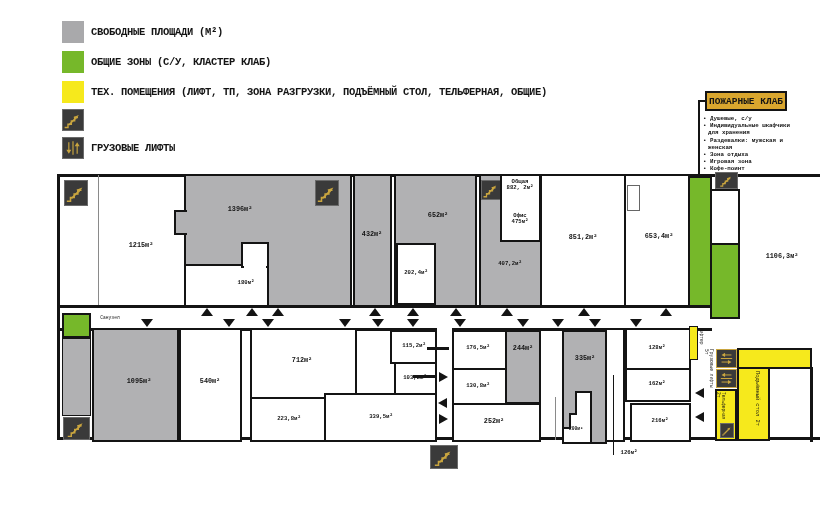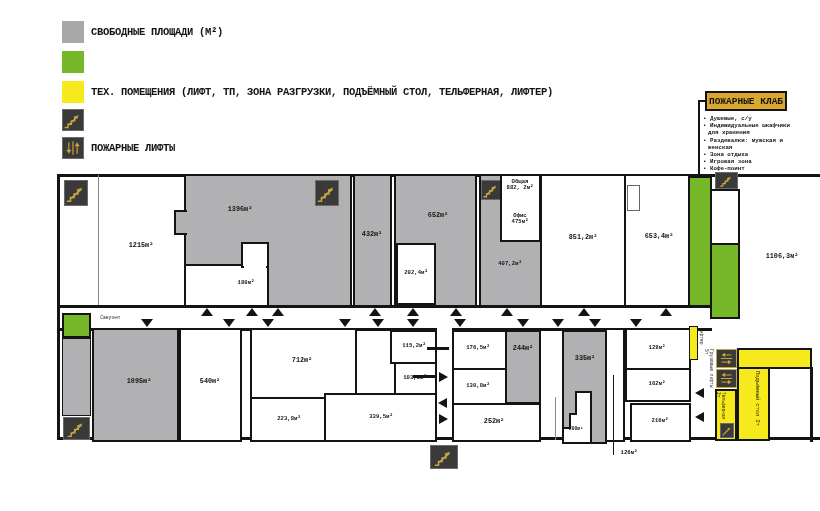--- a/index.html
+++ b/index.html
@@ -52,45 +52,46 @@
 
 <div class="canvas">
 
   <div>
     <div class="legend-row" style="left:40px;top:21px;">
       <div class="swatch" style="background:#a9a9ab;"></div>
       <div class="legend-label">СВОБОДНЫЕ ПЛОЩАДИ (М²)</div>
     </div>
     <div class="legend-row" style="left:40px;top:51px;">
       <div class="swatch" style="background:#76b82a;"></div>
+      <div class="legend-label">ОБЩИЕ ЗОНЫ (С/У, КЛАСТЕР КЛАБ)</div>
     </div>
     <div class="legend-row" style="left:40px;top:81px;">
       <div class="swatch" style="background:#f6e91c;"></div>
-      <div class="legend-label">ТЕХ. ПОМЕЩЕНИЯ (ЛИФТ, ТП, ЗОНА РАЗГРУЗКИ, ПОДЪЁМНЫЙ СТОЛ, ТЕЛЬФЕРНАЯ, ЛИФТЕР)</div>
+      <div class="legend-label">ТЕХ. ПОМЕЩЕНИЯ (ЛИФТ, ТП, ЗОНА РАЗГРУЗКИ, ПОДЪЁМНЫЙ СТОЛ, ТЕЛЬФЕРНАЯ, ОБЩИЕ)</div>
     </div>
     <div class="legend-row" style="left:40px;top:109px;">
       <div class="swatch dkicon" style="position:relative;">
   <svg viewBox="0 0 24 24" xmlns="http://www.w3.org/2000/svg">
     <path d="M2 21 H6 V17 H10 V13 H14 V9 H18" fill="none" stroke="#c9a53f" stroke-width="1.7"></path>
     <line x1="7" y1="18" x2="15" y2="10" stroke="#c9a53f" stroke-width="1.7"></line>
     <polygon points="19,6 12.5,8.5 15.5,11.5" fill="#c9a53f"></polygon>
   </svg>
 </div>
     </div>
     <div class="legend-row" style="left:40px;top:137px;">
       <div class="swatch dkicon" style="position:relative;">
   <svg viewBox="0 0 24 24" xmlns="http://www.w3.org/2000/svg">
     <line x1="12" y1="4" x2="12" y2="20" stroke="#c9a53f" stroke-width="1.4"></line>
     <line x1="7" y1="5" x2="7" y2="15" stroke="#c9a53f" stroke-width="1.4"></line>
     <polygon points="4,14 10,14 7,19" fill="#c9a53f"></polygon>
     <line x1="17" y1="19" x2="17" y2="9" stroke="#c9a53f" stroke-width="1.4"></line>
     <polygon points="14,10 20,10 17,5" fill="#c9a53f"></polygon>
   </svg>
 </div>
-      <div class="legend-label">ПОЖАРНЫЕ ЛИФТЫ</div>
+      <div class="legend-label">ГРУЗОВЫЕ ЛИФТЫ</div>
     </div>
   </div>
 
   <div class="cluster-box">ПОЖАРНЫЕ КЛАБ</div>
   <div class="cluster-list">
     <div>Душевые, с/у</div>
     <div>Индивидуальные шкафчики для хранения</div>
     <div>Раздевалки: мужская и женская</div>
     <div>Зона отдыха</div>
     <div>Игровая зона</div>

